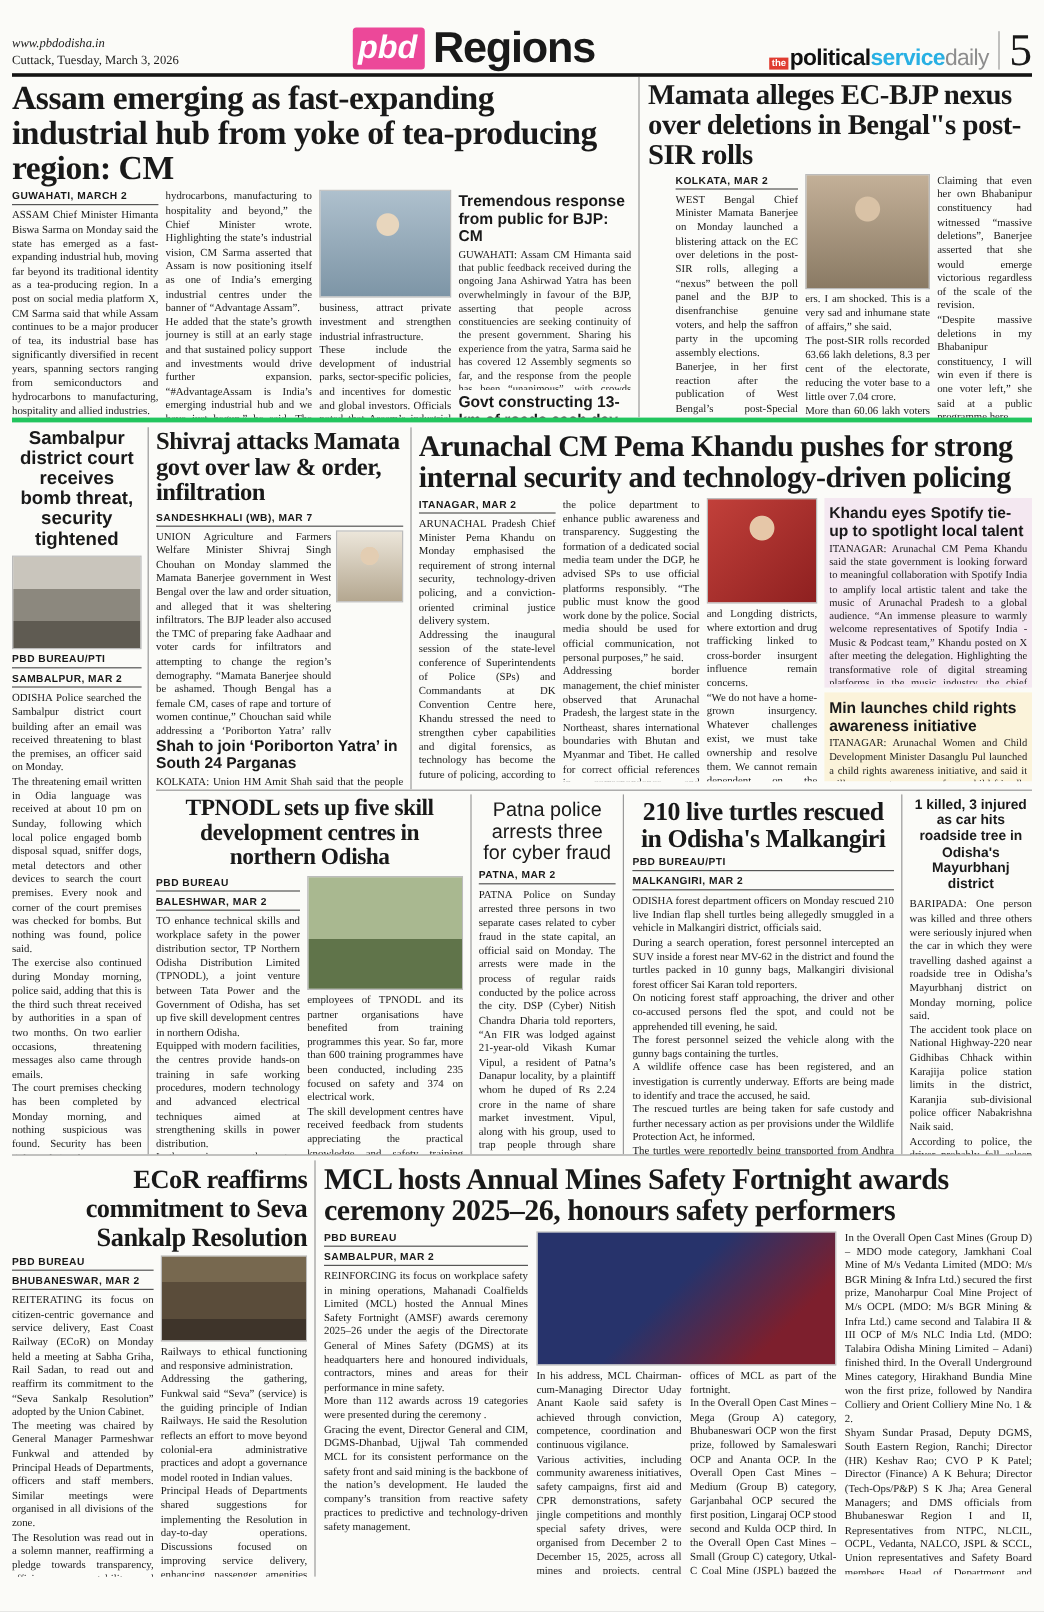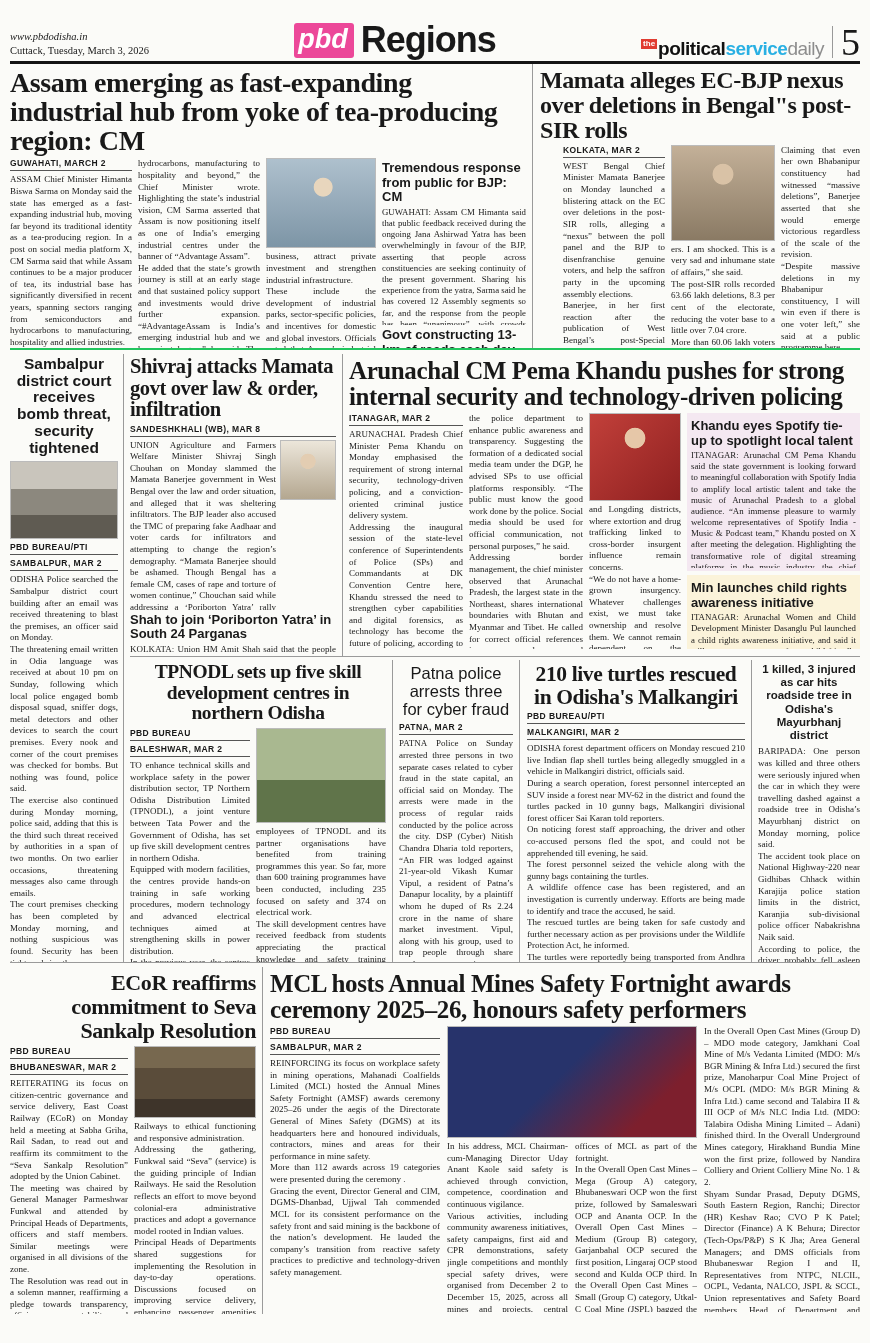--- a/index.html
+++ b/index.html
@@ -7,21 +7,21 @@
         font-family:"Liberation Serif",serif;overflow:hidden;box-sizing:border-box;padding:0 10px;}
   
   .hdr{display:flex;align-items:flex-end;justify-content:space-between;padding-top:28px;height:58px;box-sizing:border-box;}
   .hdr-left{font-size:10.5px;line-height:1.35;}
   .website{font-style:italic;}
   .logo-row{display:flex;align-items:center;gap:7px;}
   .pbd-box{background:#ec4899;color:#fff;font-family:"Liberation Sans",sans-serif;font-weight:bold;
            font-style:italic;font-size:27px;line-height:1;padding:3px 6px 5px 4px;border-radius:3px;}
   .section-name{font-family:"Liberation Sans",sans-serif;font-weight:bold;font-size:36px;letter-spacing:-1px;line-height:1;}
   .mast-wrap{display:flex;align-items:flex-end;gap:8px;}
-  .mast{display:flex;align-items:flex-start;line-height:1;}
+  .mast{display:flex;align-items:flex-end;line-height:1;}
   .the-box{background:#e03c31;color:#fff;font-family:"Liberation Sans",sans-serif;font-weight:bold;
            font-size:8px;padding:1px 2px;margin-right:1px;}
   .m-pol{font-family:"Liberation Sans",sans-serif;font-weight:bold;font-size:19px;color:#111;letter-spacing:-0.5px;}
   .m-bus{font-family:"Liberation Sans",sans-serif;font-weight:bold;font-size:19px;color:#29b0e3;letter-spacing:-0.5px;}
   .m-daily{font-family:"Liberation Sans",sans-serif;font-size:19px;color:#8d8d8d;letter-spacing:-0.5px;}
   .page-num{font-size:38px;line-height:.85;border-left:1px solid #999;padding-left:8px;}
   .rule-black{border-top:3px solid #141414;margin-top:3px;}
   
   .h-serif{font-weight:bold;text-align:left;line-height:1.04;letter-spacing:-0.4px;margin:4px 0 2px;}
   .byline{font-family:"Liberation Sans",sans-serif;font-weight:bold;font-size:8.5px;letter-spacing:.4px;
@@ -34,21 +34,21 @@
   .row1{display:flex;height:284px;overflow:hidden;}
   .assam{width:522px;padding-right:6px;box-sizing:border-box;}
   .assam h1{font-size:28px;}
   .acols{display:flex;gap:6px;height:210px;overflow:hidden;margin-top:3px;}
   .ac1{width:122px;}.ac2{width:122px;}.ac3{width:110px;}.ac4{flex:1;}
   .mamata{flex:1;border-left:1px solid #9a9a9a;padding-left:7px;box-sizing:border-box;}
   .mamata h1{font-size:24px;}
   .mcols{display:flex;gap:6px;height:212px;overflow:hidden;margin-top:2px;}
   .mc1{width:102px;margin-left:23px;}.mc2{width:104px;}.mc3{flex:1;}
   
-  .row2{display:flex;height:614px;border-top:2px solid #22c55e;padding-top:4px;box-sizing:border-box;overflow:hidden;}
+  .row2{display:flex;height:614px;border-top:4px solid #22c55e;padding-top:4px;box-sizing:border-box;overflow:hidden;}
   .samb{width:113px;padding-right:5px;box-sizing:border-box;}
   .samb h2{font-family:"Liberation Sans",sans-serif;font-weight:bold;font-size:15.5px;text-align:center;line-height:1.08;margin:2px 0 5px;}
   .row2r{flex:1;border-left:1px solid #9a9a9a;padding-left:6px;display:flex;flex-direction:column;box-sizing:border-box;}
   .row2top{display:flex;height:302px;overflow:hidden;}
   .shivraj{width:212px;padding-right:6px;box-sizing:border-box;}
   .shivraj h2{font-size:20.5px;font-weight:bold;line-height:1.05;letter-spacing:-0.4px;margin:2px 0 3px;}
   .shv-photo{float:right;width:56px;height:60px;margin:0 0 3px 4px;}
   .arun{flex:1;border-left:1px solid #9a9a9a;padding-left:6px;box-sizing:border-box;}
   .arun h1{font-size:25px;}
   .arcols{display:flex;gap:6px;height:236px;overflow:hidden;margin-top:3px;}
@@ -173,21 +173,21 @@
 The exercise also continued during Monday morning, police said, adding that this is the third such threat received by authorities in a span of two months. On two earlier occasions, threatening messages also came through emails.
 The court premises checking has been completed by Monday morning, and nothing suspicious was found. Security has been tightened in the area as a precautionary measure. Enhanced security is expected to remain in place until further notice, a senior police officer said.
 Earlier last month, several other courts in Odisha had also received similar bomb threats, but all of them turned out to be hoax.</div>
     </article>
 
     <div class="row2r">
       <div class="row2top">
 
         <article class="shivraj">
           <h2>Shivraj attacks Mamata govt over law &amp; order, infiltration</h2>
-          <div class="byline">SANDESHKHALI (WB), MAR 8</div>
+          <div class="byline">SANDESHKHALI (WB), MAR 7</div>
           <div>
             <div class="photo shv-photo" style="background:radial-gradient(circle at 50% 35%,#e3cdb2 16%,rgba(0,0,0,0) 17%),linear-gradient(180deg,#ece6da,#b4a document790);background:radial-gradient(circle at 50% 35%,#e3cdb2 16%,rgba(0,0,0,0) 17%),linear-gradient(180deg,#ece6da,#b4a790);"></div>
             <div class="body-txt" style="height:170px;">UNION Agriculture and Farmers Welfare Minister Shivraj Singh Chouhan on Monday slammed the Mamata Banerjee government in West Bengal over the law and order situation, and alleged that it was sheltering infiltrators. The BJP leader also accused the TMC of preparing fake Aadhaar and voter cards for infiltrators and attempting to change the region’s demography. “Mamata Banerjee should be ashamed. Though Bengal has a female CM, cases of rape and torture of women continue,” Chouchan said while addressing a ‘Poriborton Yatra’ rally here in North 24 Parganas district. “TMC is trying to change the demography of this region by giving shelter to infiltrators,” Chouhan said. On border security, he claimed that the TMC government is not providing land for fencing along the Bangladesh border, as it would stop infiltrators from entering India. Chouhan promised action against all those crimes if the BJP comes to power in the state. - PTI</div>
           </div>
           <div class="subhead">Shah to join ‘Poriborton Yatra’ in South 24 Parganas</div>
           <div class="body-txt">KOLKATA: Union HM Amit Shah said that the people of WB, “tormented by TMC’s misgovernance”, are yearning for change, as he announced his decision to join the ‘Poriborton Yatra’ being held by the state unit of the BJP. In a post on X, HM Shah said that to amplify the public resolve for change, the BJP’sBengal unit has launched the ‘Poriborton Yatra’, and that he would join party workers at its inauguration from South 24 Parganas distt. - IANS</div>
         </article>
 
         <article class="arun">
           <h1 class="h-serif">Arunachal CM Pema Khandu pushes for strong internal security and technology-driven policing</h1>

